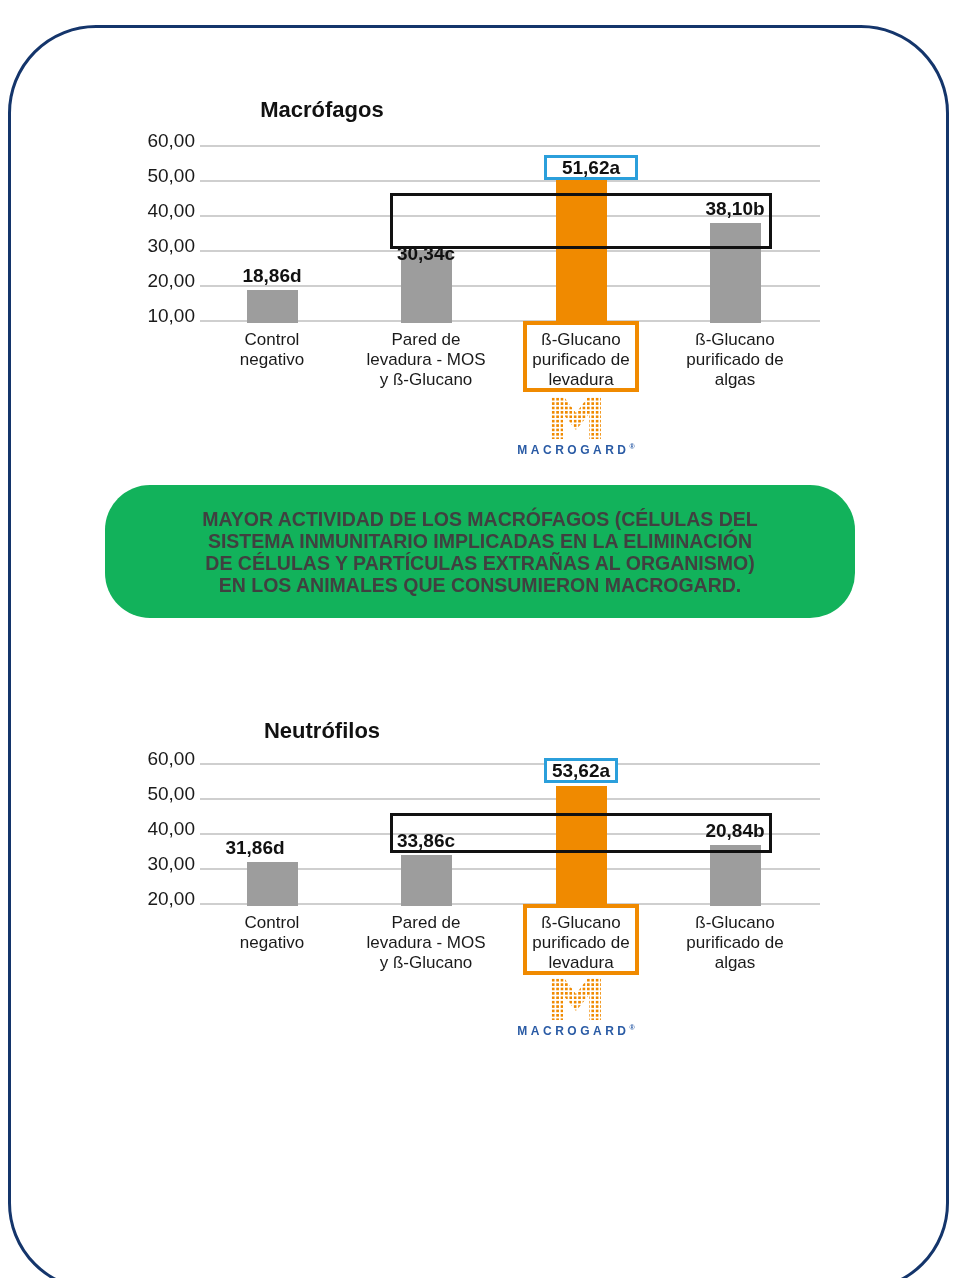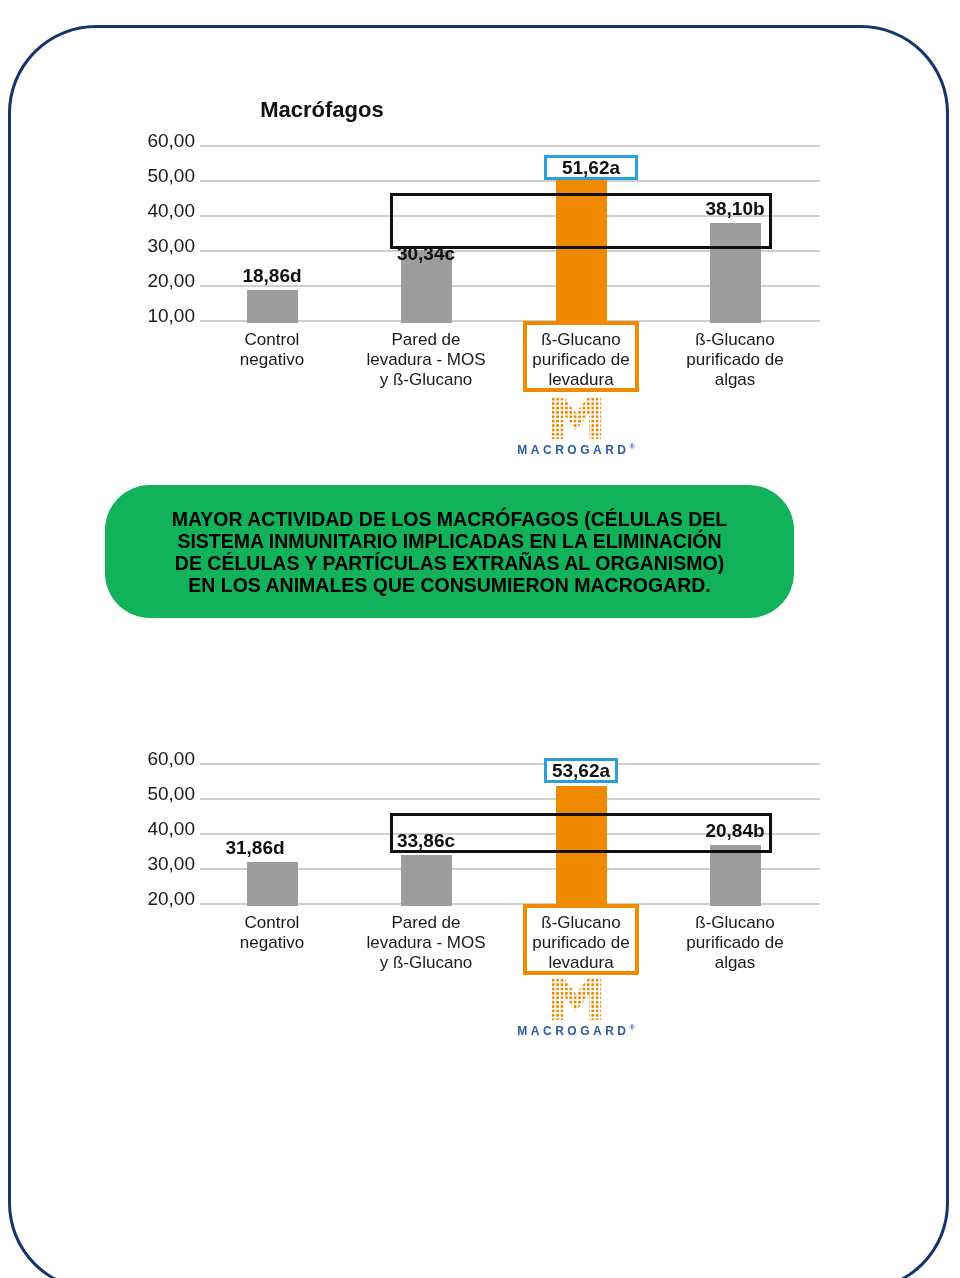--- a/index.html
+++ b/index.html
@@ -73,26 +73,27 @@
 levadura</div>
       <div class="cat" style="left: 650px; top: 307px;">ß-Glucano
 purificado de
 algas</div>
       <div class="logo" style="left: 496px; top: 374px;">
         <div class="logo-m" style="position: relative;"></div>
         <div class="logo-word" style="position: relative;">MACROGARD<span class="reg">®</span></div>
       </div>
     </div>
 
-  <div class="callout" style="left: 105px; top: 462px; width: 689px; height: 133px; padding: 0px 20px; box-sizing: border-box; background: rgb(18, 178, 91); color: #000000;">MAYOR ACTIVIDAD DE LOS MACRÓFAGOS (CÉLULAS DEL
+  <div class="callout" style="left: 105px; top: 462px; width: 750px; height: 133px; padding: 0px 20px; box-sizing: border-box; background: rgb(18, 178, 91); color: #404040;">MAYOR ACTIVIDAD DE LOS MACRÓFAGOS (CÉLULAS DEL
 SISTEMA INMUNITARIO IMPLICADAS EN LA ELIMINACIÓN
 DE CÉLULAS Y PARTÍCULAS EXTRAÑAS AL ORGANISMO)
 EN LOS ANIMALES QUE CONSUMIERON MACROGARD.</div>
 
   <div class="chart-section">
+    <div class="chart-title" style="left:202px;top:695px">Neutrófilos</div>
   <div class="gridline" style="left: 200px; top: 740px; width: 620px;"></div>
       <div class="ytick" style="left: 95px; top: 725px;">60,00</div>
       <div class="gridline" style="left: 200px; top: 775px; width: 620px;"></div>
       <div class="ytick" style="left: 95px; top: 760px;">50,00</div>
       <div class="gridline" style="left: 200px; top: 810px; width: 620px;"></div>
       <div class="ytick" style="left: 95px; top: 795px;">40,00</div>
       <div class="gridline" style="left: 200px; top: 845px; width: 620px;"></div>
       <div class="ytick" style="left: 95px; top: 830px;">30,00</div>
       <div class="gridline" style="left: 200px; top: 880px; width: 620px;"></div>
       <div class="ytick" style="left: 95px; top: 865px;">20,00</div>

